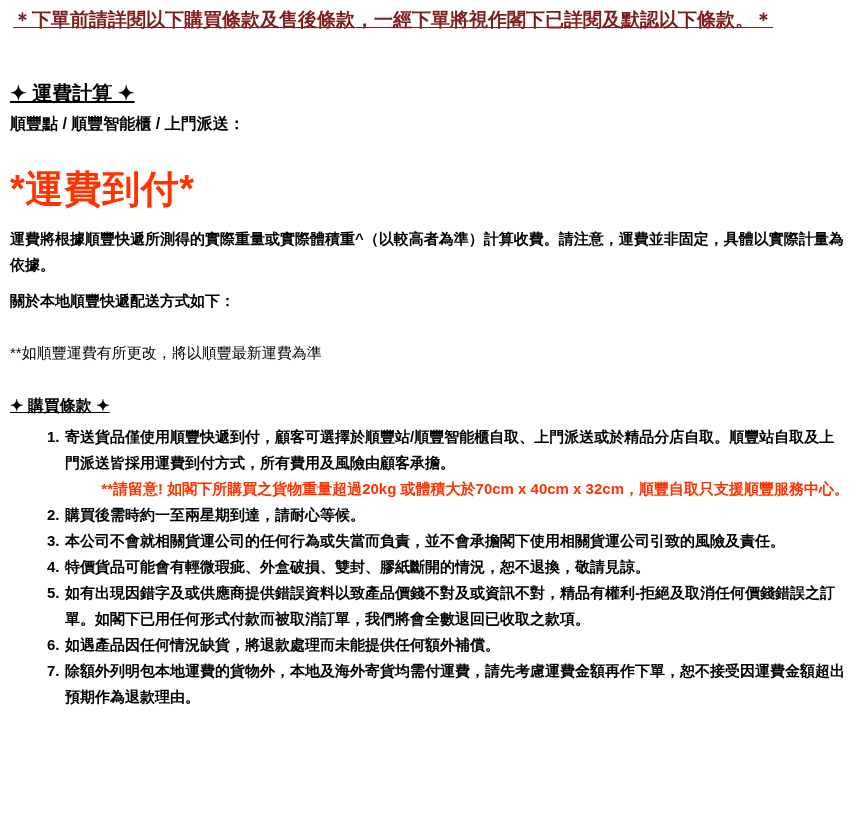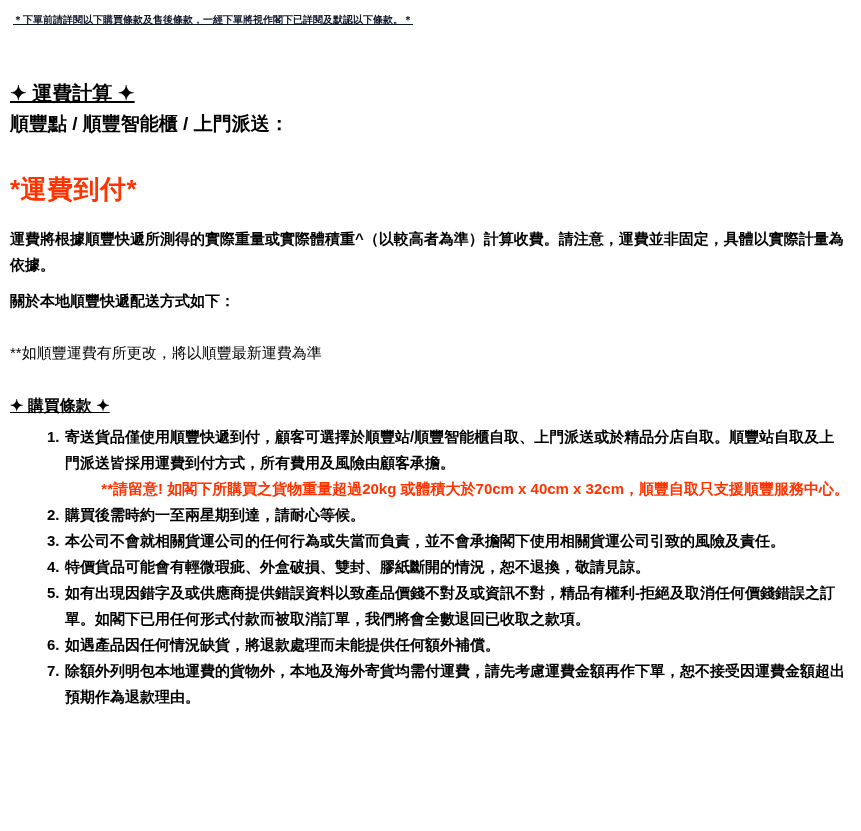--- a/index.html
+++ b/index.html
@@ -10,43 +10,43 @@
     font-family: "Liberation Sans", sans-serif;
   }
   .page {
     width: 861px;
     min-height: 831px;
     box-sizing: border-box;
     padding: 8px 12px 10px 10px;
     background: #ffffff;
   }
   .top-notice {
-    color: #0f172a;
+    color: #7f1d1d;
     font-weight: bold;
-    font-size: 10px;
+    font-size: 19px;
     line-height: 20px;
     text-decoration: underline;
     margin: 2px 0 0 3px;
   }
   .section-heading {
     font-size: 20px;
     font-weight: bold;
     line-height: 26px;
     text-decoration: underline;
     margin: 50px 0 0 0;
   }
   .sub-heading {
-    font-size: 19px;
+    font-size: 16px;
     font-weight: bold;
     line-height: 32px;
     margin: 2px 0 0 0;
   }
   .cod-banner {
     color: #ff3300;
-    font-size: 26px;
+    font-size: 38px;
     font-weight: bold;
     line-height: 46px;
     margin: 26px 0 0 0;
     letter-spacing: 0.5px;
   }
   .body-bold {
     font-size: 15px;
     font-weight: bold;
     line-height: 26px;
   }

